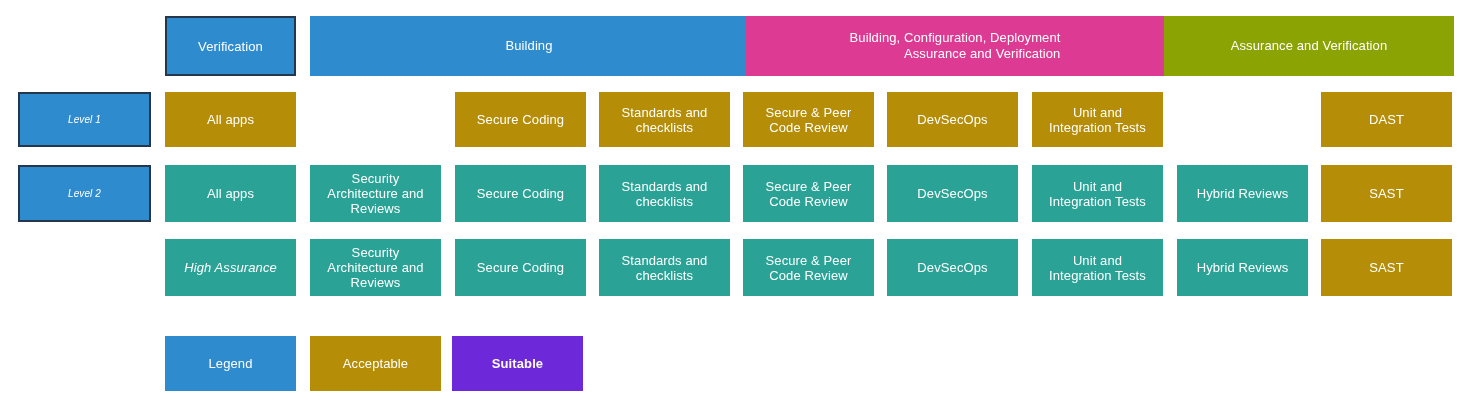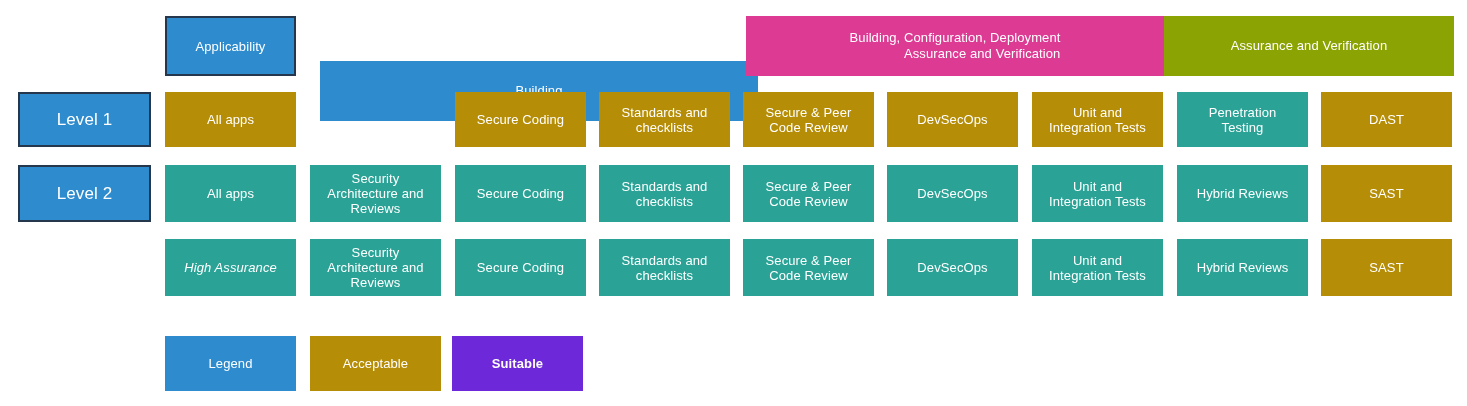--- a/index.html
+++ b/index.html
@@ -34,44 +34,43 @@
     padding: 2px 4px;
     white-space: pre-line;
   }
 
   .header-band {
     font-size: 13px;
     line-height: 16px;
   }
 
   .row-label {
-    font-size: 17px;
+    font-size: 10px;
+    font-style: italic;
   }
 </style>
 </head>
 <body>
 
 <div id="matrix">
-    <div class="cell " style="left: 165px; top: 16px; width: 131px; height: 60px; background: rgb(46, 139, 206); border: 2px solid rgb(37, 55, 77);">Applicability</div>
-    <div class="cell header-band" style="left: 320px; top: 16px; width: 438px; height: 60px; background: rgb(46, 139, 206); margin-top: 45px;">Building</div>
+    <div class="cell " style="left: 165px; top: 16px; width: 131px; height: 60px; background: rgb(46, 139, 206); border: 2px solid rgb(37, 55, 77);">Verification</div>
+    <div class="cell header-band" style="left: 310px; top: 16px; width: 438px; height: 60px; background: rgb(46, 139, 206);">Building</div>
     <div class="cell header-band" style="left: 746px; top: 16px; width: 418px; height: 60px; background: rgb(220, 58, 147); text-align: right;">Building, Configuration, Deployment
 Assurance and Verification</div>
     <div class="cell header-band" style="left: 1164px; top: 16px; width: 290px; height: 60px; background: rgb(139, 163, 3);">Assurance and Verification</div>
     <div class="cell row-label" style="left: 18px; top: 92px; width: 133px; height: 55px; background: rgb(46, 139, 206); border: 2px solid rgb(37, 55, 77);">Level 1</div>
     <div class="cell " style="left: 165px; top: 92px; width: 131px; height: 55px; background: rgb(181, 141, 7);">All apps</div>
     <div class="cell " style="left: 455px; top: 92px; width: 131px; height: 55px; background: rgb(181, 141, 7);">Secure Coding</div>
     <div class="cell " style="left: 599px; top: 92px; width: 131px; height: 55px; background: rgb(181, 141, 7);">Standards and
 checklists</div>
     <div class="cell " style="left: 743px; top: 92px; width: 131px; height: 55px; background: rgb(181, 141, 7);">Secure &amp; Peer
 Code Review</div>
     <div class="cell " style="left: 887px; top: 92px; width: 131px; height: 55px; background: rgb(181, 141, 7);">DevSecOps</div>
     <div class="cell " style="left: 1032px; top: 92px; width: 131px; height: 55px; background: rgb(181, 141, 7);">Unit and
 Integration Tests</div>
-    <div class="cell " style="left: 1177px; top: 92px; width: 131px; height: 55px; background: rgb(42, 163, 150);">Penetration
-Testing</div>
     <div class="cell " style="left: 1321px; top: 92px; width: 131px; height: 55px; background: rgb(181, 141, 7);">DAST</div>
     <div class="cell row-label" style="left: 18px; top: 165px; width: 133px; height: 57px; background: rgb(46, 139, 206); border: 2px solid rgb(37, 55, 77);">Level 2</div>
     <div class="cell " style="left: 165px; top: 165px; width: 131px; height: 57px; background: rgb(42, 163, 150);">All apps</div>
     <div class="cell " style="left: 310px; top: 165px; width: 131px; height: 57px; background: rgb(42, 163, 150);">Security
 Architecture and
 Reviews</div>
     <div class="cell " style="left: 455px; top: 165px; width: 131px; height: 57px; background: rgb(42, 163, 150);">Secure Coding</div>
     <div class="cell " style="left: 599px; top: 165px; width: 131px; height: 57px; background: rgb(42, 163, 150);">Standards and
 checklists</div>
     <div class="cell " style="left: 743px; top: 165px; width: 131px; height: 57px; background: rgb(42, 163, 150);">Secure &amp; Peer

